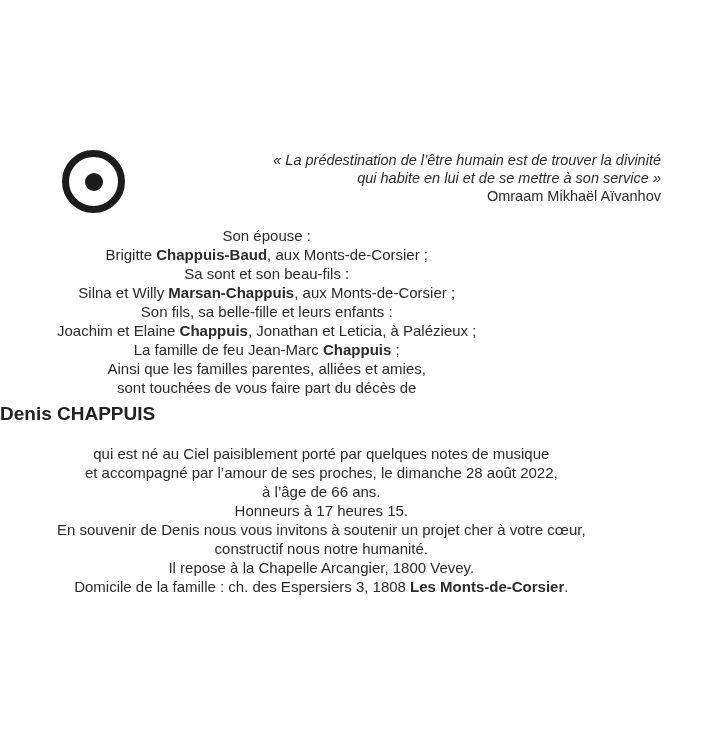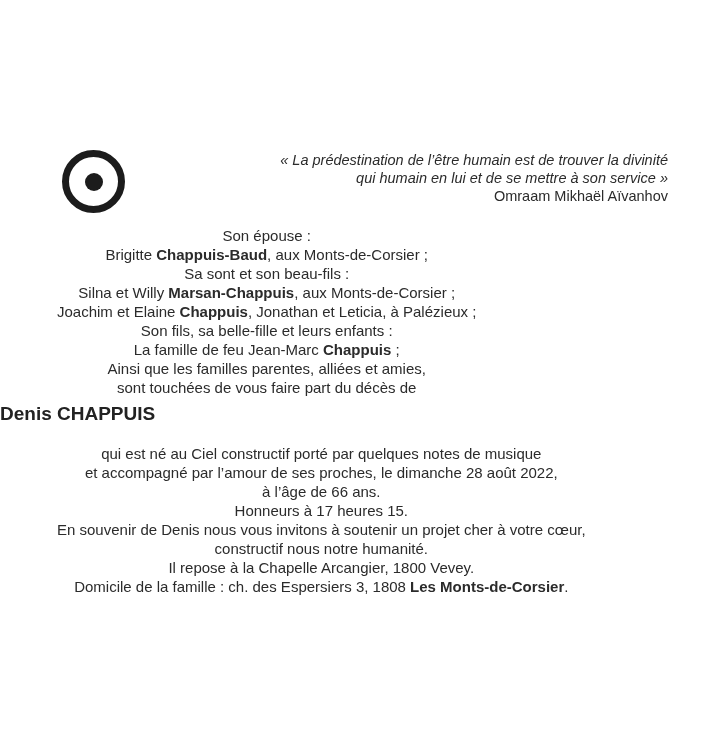--- a/index.html
+++ b/index.html
@@ -33,21 +33,21 @@
     width: 18px;
     height: 18px;
     margin: -9px 0 0 -9px;
     background: #1c1c1c;
     border-radius: 50%;
   }
   
   .quote-block {
     position: absolute;
     top: 151px;
-    right: 38px;
+    right: 45px;
     text-align: right;
     font-size: 14.5px;
     line-height: 18px;
     white-space: nowrap;
   }
   .quote-line {
     font-style: italic;
   }
   .quote-attribution {
     font-style: normal;
@@ -95,40 +95,40 @@
 <body>
 
 <div class="page">
 
   <div class="logo">
     <div class="logo-dot"></div>
   </div>
 
   <div class="quote-block">
     <div class="quote-line">« La prédestination de l’être humain est de trouver la divinité</div>
-    <div class="quote-line">qui humain en lui et de se mettre à son service »</div>
+    <div class="quote-line">qui habite en lui et de se mettre à son service »</div>
     <div class="quote-attribution">Omraam Mikhaël Aïvanhov</div>
   </div>
 
   <div class="family-block" id="family-block">
       <div class="text-line"><span>Son épouse :</span></div>
       <div class="text-line"><span>Brigitte </span><span class="bold">Chappuis-Baud</span><span>, aux Monts-de-Corsier ;</span></div>
       <div class="text-line"><span>Sa sont et son beau-fils :</span></div>
       <div class="text-line"><span>Silna et Willy </span><span class="bold">Marsan-Chappuis</span><span>, aux Monts-de-Corsier ;</span></div>
+      <div class="text-line"><span>Son fils, sa belle-fille et leurs enfants :</span></div>
       <div class="text-line"><span>Joachim et Elaine </span><span class="bold">Chappuis</span><span>, Jonathan et Leticia, à Palézieux ;</span></div>
-      <div class="text-line"><span>Son fils, sa belle-fille et leurs enfants :</span></div>
       <div class="text-line"><span>La famille de feu Jean-Marc </span><span class="bold">Chappuis</span><span> ;</span></div>
       <div class="text-line"><span>Ainsi que les familles parentes, alliées et amies,</span></div>
       <div class="text-line"><span>sont touchées de vous faire part du décès de</span></div>
     </div>
 
   <h1 class="deceased-name">Denis CHAPPUIS</h1>
 
   <div class="body-block" id="body-block">
-      <div class="text-line"><span>qui est né au Ciel constructif porté par quelques notes de musique</span></div>
+      <div class="text-line"><span>qui est né au Ciel paisiblement porté par quelques notes de musique</span></div>
       <div class="text-line"><span>et accompagné par l’amour de ses proches, le dimanche 28 août 2022,</span></div>
       <div class="text-line"><span>à l’âge de 66 ans.</span></div>
       <div class="text-line"><span>Honneurs à 17 heures 15.</span></div>
       <div class="text-line"><span>En souvenir de Denis nous vous invitons à soutenir un projet cher à votre cœur,</span></div>
       <div class="text-line"><span>constructif nous notre humanité.</span></div>
       <div class="text-line"><span>Il repose à la Chapelle Arcangier, 1800 Vevey.</span></div>
       <div class="text-line"><span>Domicile de la famille : ch. des Espersiers 3, 1808 </span><span class="bold">Les Monts-de-Corsier</span><span>.</span></div>
     </div>
 
 </div>

